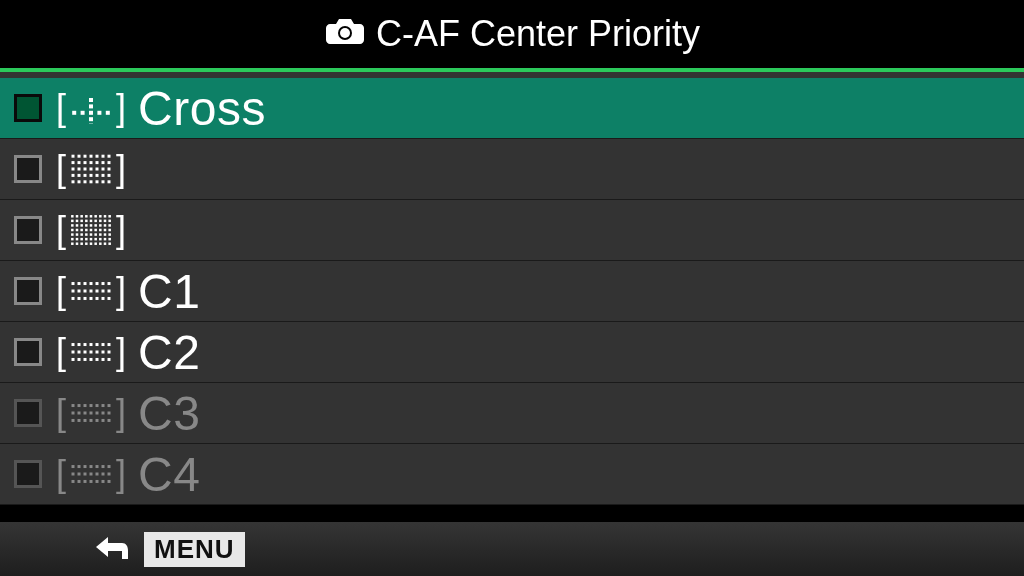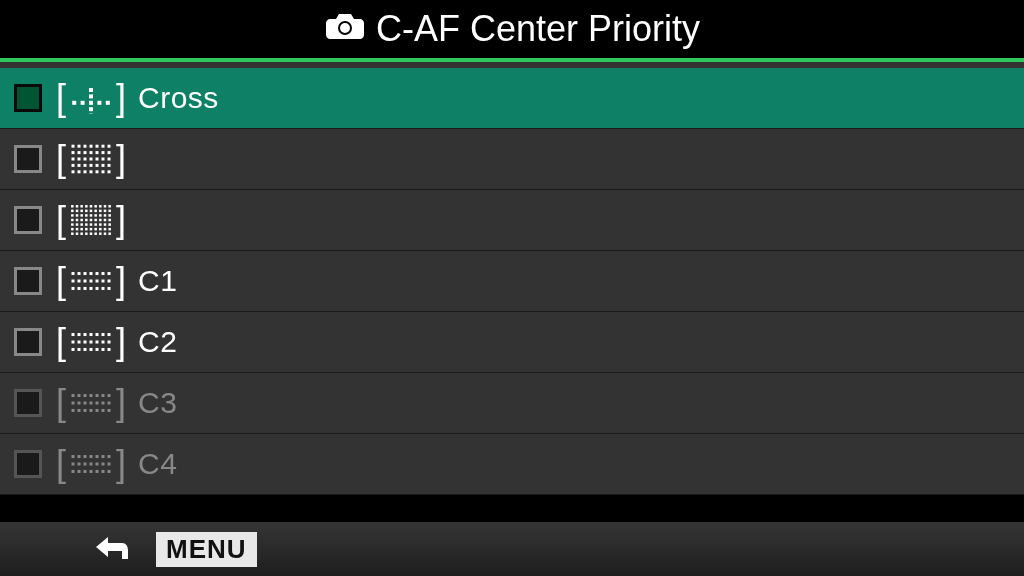--- a/index.html
+++ b/index.html
@@ -9,21 +9,21 @@
     }
     body {
       width: 1024px;
       height: 576px;
       background: #000;
       font-family: Arial, Helvetica, sans-serif;
       overflow: hidden;
       position: relative;
     }
     .header {
-      height: 58px;
+      height: 68px;
       background: #000;
       display: flex;
       align-items: center;
       justify-content: center;
       color: #fff;
       font-size: 36px;
       font-weight: 300;
       gap: 10px;
     }
     .camera-icon {
@@ -80,42 +80,42 @@
     }
     .pattern-icon {
       display: inline-flex;
       align-items: center;
       justify-content: center;
       width: 42px;
       height: 36px;
     }
     .row-label {
       color: #fff;
-      font-size: 30px;
+      font-size: 48px;
       font-weight: 400;
       letter-spacing: 0.5px;
       margin-left: -2px;
     }
     .footer {
       position: absolute;
       bottom: 0;
       left: 0;
       right: 0;
       height: 56px;
       background: linear-gradient(#353535, #1e1e1e);
       display: flex;
       align-items: center;
       justify-content: space-between;
       padding: 0 92px;
       border-top: 2px solid #000;
     }
     .footer-left, .footer-right {
       display: flex;
       align-items: center;
-      gap: 24px;
+      gap: 12px;
     }
     .back-icon {
       width: 40px;
       height: 32px;
     }
     .btn-label {
       background: #e8e8e8;
       color: #111;
       font-size: 26px;
       font-weight: 700;

